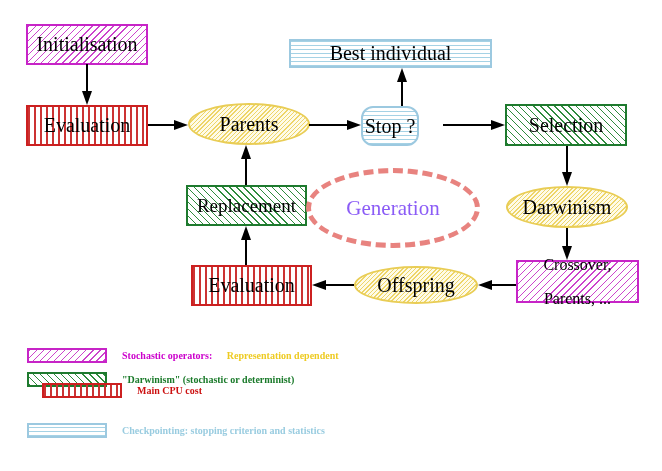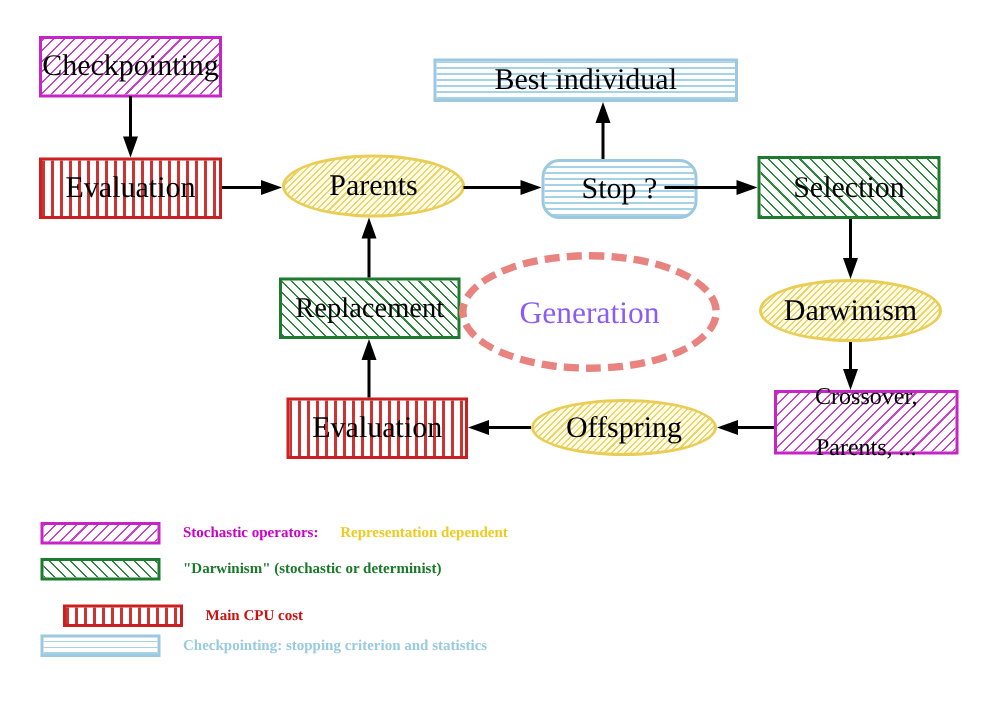--- a/index.html
+++ b/index.html
@@ -29,21 +29,21 @@
     background:repeating-linear-gradient(0deg,#a5d2e5 0 1px,rgba(0,0,0,0) 1px 4px);
   }
   .ellipse-yellow {
     border:2px solid #e9cd55; border-radius:50%;
     background:repeating-linear-gradient(135deg,#eed568 0 1px,#fefbe8 1px 3px);
   }
   .n-init  { left:26px;  top:24px;  width:122px; height:41px; }
   .n-eval1 { left:26px;  top:105px; width:122px; height:41px; }
   .n-par   { left:188px; top:103px; width:122px; height:42px; }
   .n-best  { left:289px; top:39px;  width:203px; height:29px; font-size:20px; }
-  .n-stop  { left:361px; top:106px; width:104px;  height:40px; border-radius:12px; }
+  .n-stop  { left:361px; top:106px; width:58px;  height:40px; border-radius:12px; }
   .n-sel   { left:505px; top:104px; width:122px; height:42px; }
   .n-gen   { left:506px; top:186px; width:122px; height:42px; }
   .n-cross { left:516px; top:260px; width:123px; height:43px; font-size:16px; line-height:19px; flex-direction:column;gap:15px; }
   .n-off   { left:354px; top:266px; width:124px; height:38px; }
   .n-eval2 { left:191px; top:265px; width:121px; height:41px; }
   .n-repl  { left:186px; top:185px; width:121px; height:41px; font-size:19px; }
   .n-generation {
     left:306px; top:168px; width:174px; height:80px;
     border:5px dashed #e8837f; border-radius:50%;
     color:#8b5cf6; font-size:21px;
@@ -52,33 +52,33 @@
   .aline { position:absolute; background:#000; }
   .ahead { position:absolute; width:0; height:0; }
   .head-down  { border-left:5px solid transparent; border-right:5px solid transparent; border-top:14px solid #000; }
   .head-up    { border-left:5px solid transparent; border-right:5px solid transparent; border-bottom:14px solid #000; }
   .head-right { border-top:5px solid transparent; border-bottom:5px solid transparent; border-left:14px solid #000; }
   .head-left  { border-top:5px solid transparent; border-bottom:5px solid transparent; border-right:14px solid #000; }
   
   .legend-row { position:absolute; left:27px; display:flex; align-items:center; }
   .swatch { width:80px; height:15px; box-sizing:border-box; flex:0 0 80px; }
   .legend-text { margin-left:15px; font-size:10px; font-weight:bold; white-space:nowrap; }
-  .lr1 { top:348px; } .lr2 { top:372px; } .lr3 { top:403px;padding-left:15px; } .lr4 { top:423px; }
+  .lr1 { top:348px; } .lr2 { top:372px; } .lr3 { top:383px;padding-left:15px; } .lr4 { top:423px; }
   .t-magenta { color:#cc00cc; }
   .t-yellow  { color:#eecb22; margin-left:12px; }
   .t-green   { color:#1a7a2a; }
   .t-red     { color:#cc1111; }
   .t-cyan    { color:#99cce0; }
 </style>
 </head>
 <body>
 
 <div class="canvas">
 
-  <div class="node hatch-magenta n-init">Checkpointing</div>
+  <div class="node hatch-magenta n-init">Initialisation</div>
 
   <div class="node stripes-red n-eval1">Evaluation</div>
 
   <div class="node ellipse-yellow n-par">Parents</div>
 
   <div class="node stripes-cyan n-best">Best individual</div>
 
   <div class="node stripes-cyan n-stop">Stop ?</div>
 
   <div class="node hatch-green n-sel">Selection</div>

